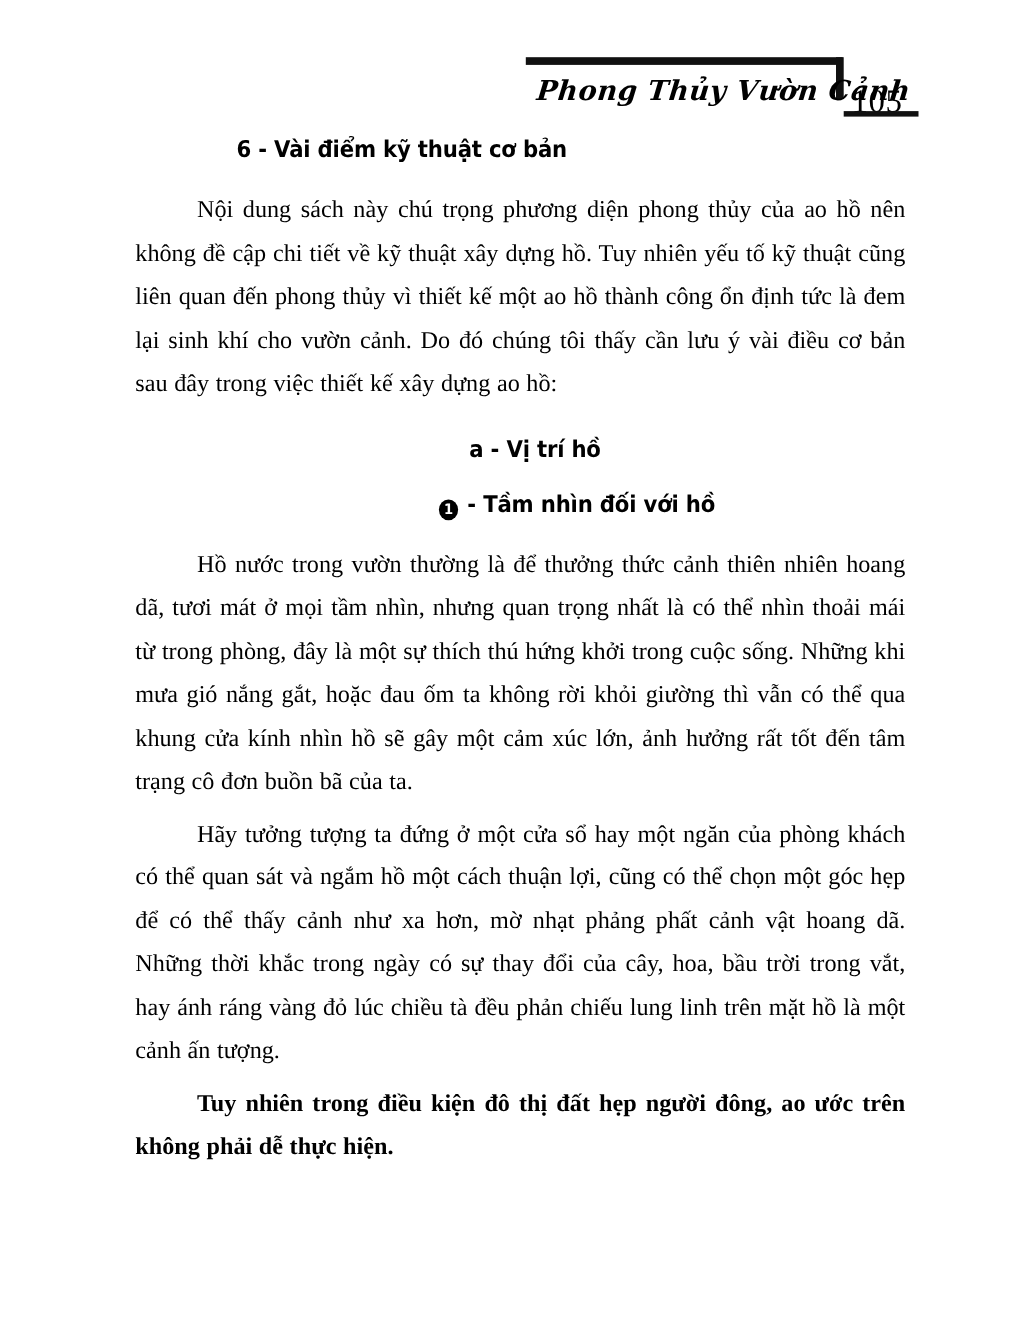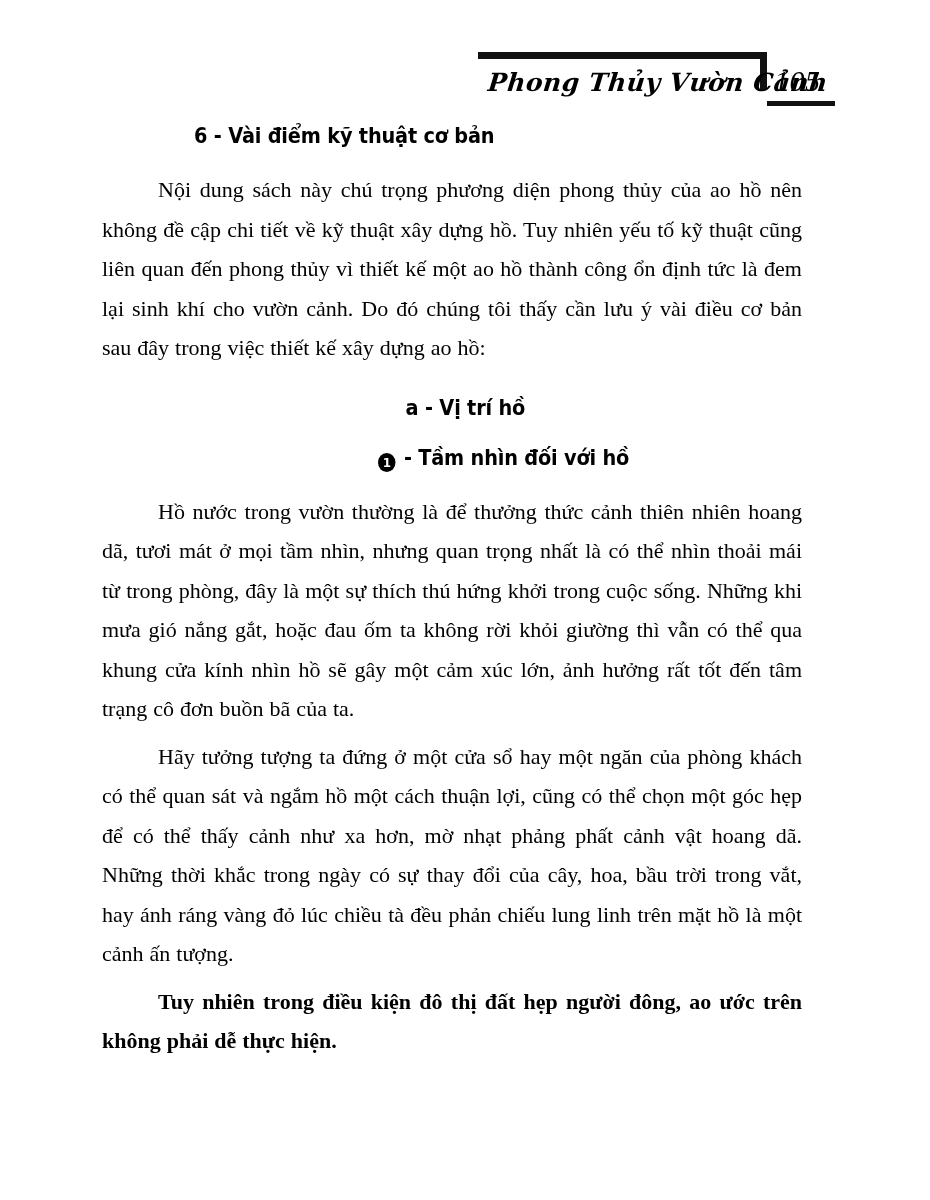--- a/index.html
+++ b/index.html
@@ -56,42 +56,41 @@
     font-style: italic;
     font-weight: bold;
     font-size: 25px;
     line-height: 32px;
     letter-spacing: 0.5px;
     white-space: nowrap;
     transform: skewX(-6deg);
   }
   .header-pageno {
     position: absolute;
-    top: 12px;
+    top: 24px;
     left: 296px;
     font-family: "Liberation Serif", serif;
     font-size: 30px;
     line-height: 34px;
     letter-spacing: 0.5px;
-    font-style: italic;
   }
   .header-pageno-underline {
     position: absolute;
     top: 49px;
     left: 289px;
     width: 68px;
     height: 5px;
     background: #111111;
   }
 
   
   .content {
     position: absolute;
     top: 122px;
-    left: 102px;
+    left: 123px;
     width: 700px;
   }
 
   h2.section-heading,
   h3.sub-heading,
   h4.item-heading {
     margin: 0;
     font-family: "DejaVu Sans", sans-serif;
     font-weight: bold;
     color: #000000;

